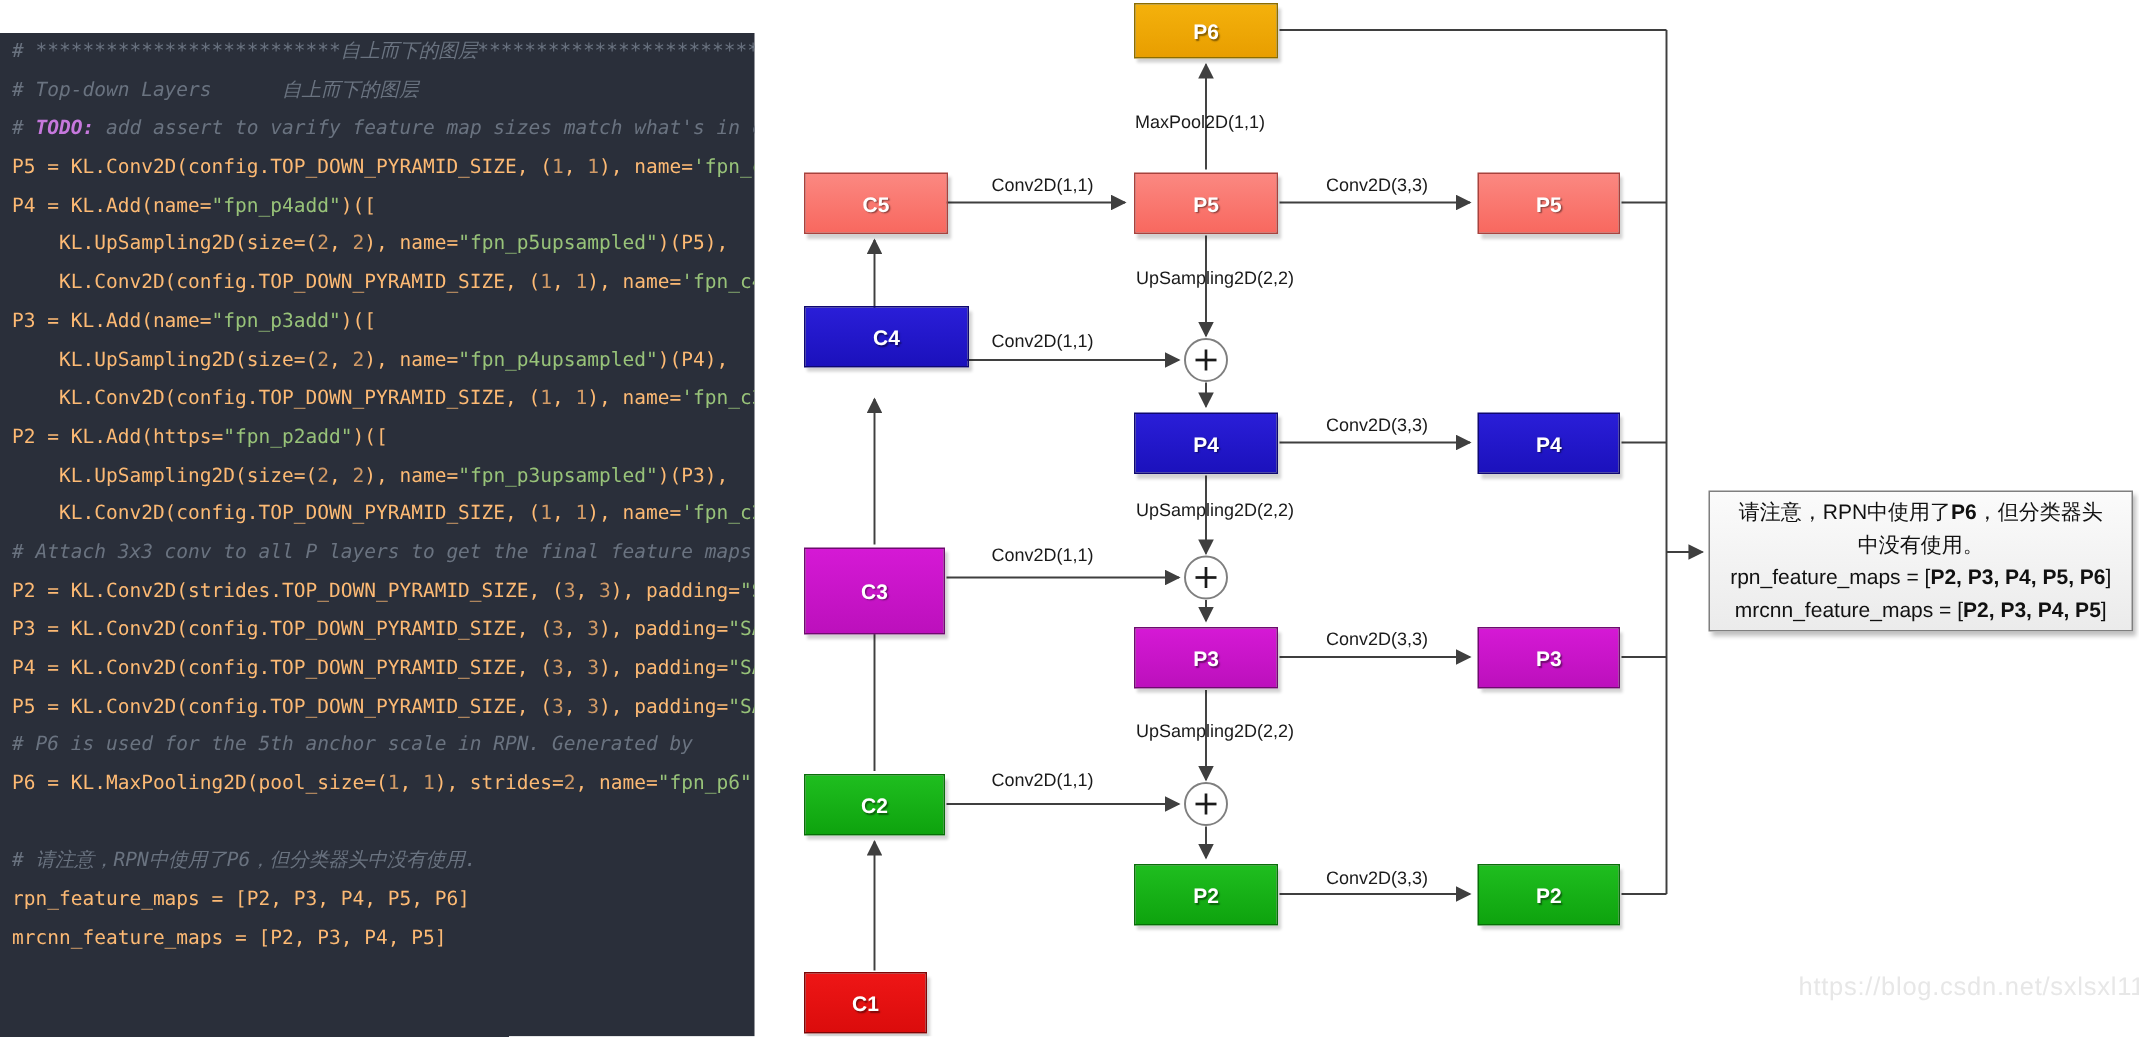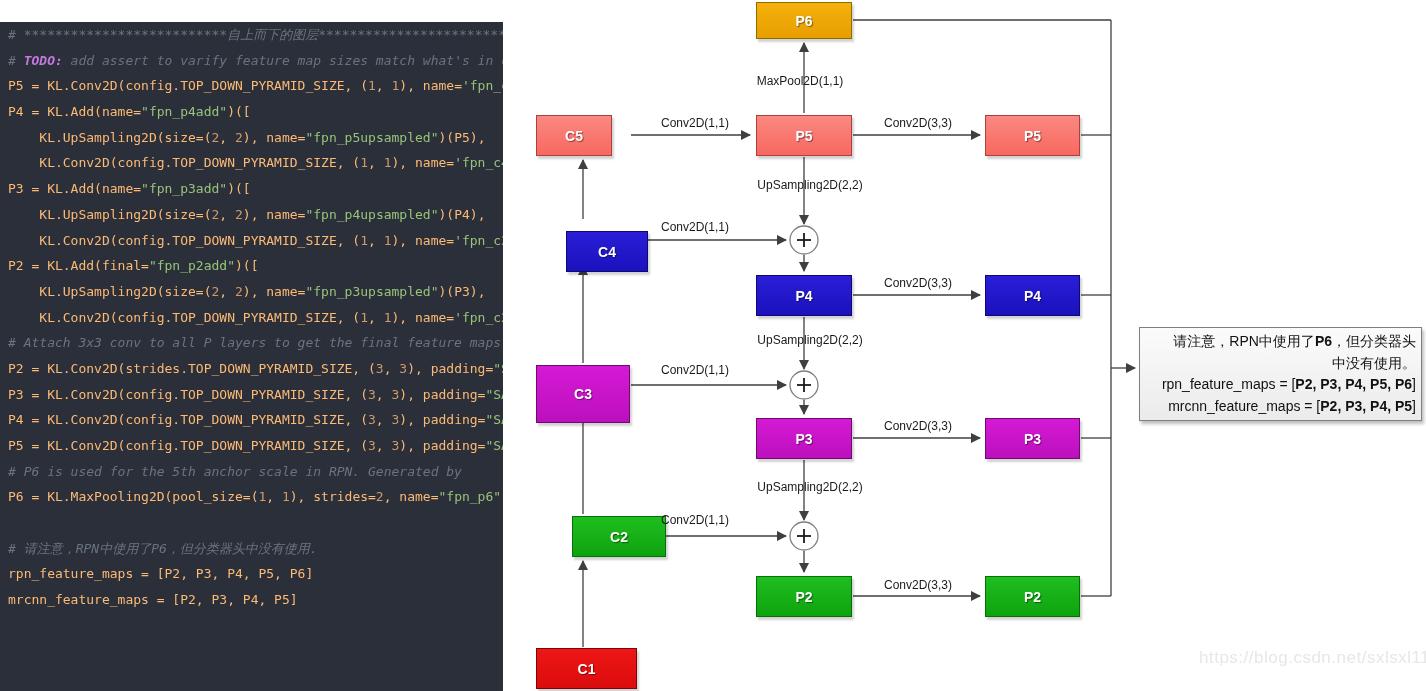--- a/index.html
+++ b/index.html
@@ -19,43 +19,44 @@
   .dbox{position:absolute;border:1.5px solid #333;box-sizing:border-box;
         display:flex;align-items:center;justify-content:center;
         color:#fff;font-weight:bold;font-size:14px;
         text-shadow:1px 1px 1px rgba(0,0,0,0.45);
         box-shadow:2px 3px 2px rgba(0,0,0,0.18);}
   .dlabel{position:absolute;transform:translate(-50%,-50%);font-size:12px;color:#1a1a1a;
           white-space:nowrap;background:transparent;}
   #edges-svg{position:absolute;left:0;top:0;pointer-events:none;}
   .note-box{position:absolute;left:1139px;top:327px;width:283px;box-sizing:border-box;
             border:1px solid #7f7f7f;background:linear-gradient(to bottom,#fbfbfb,#ebebeb);
-            box-shadow:2px 3px 3px rgba(0,0,0,0.25);padding:3px 5px;text-align:right;}
+            box-shadow:2px 3px 3px rgba(0,0,0,0.25);padding:3px 5px;text-align:center;}
   .note-line{font-size:14px;line-height:21.5px;color:#111;white-space:nowrap;}
   .note-line b{font-weight:bold;}
   .watermark{position:absolute;left:1199px;top:648px;font-size:17px;color:#e7e7e7;
              letter-spacing:0.5px;}
 </style>
 </head>
 <body>
 
 <div class="stage">
 
   <div class="code-panel">
     <div id="code-lines">
         <div class="code-line"><span class="tk-c"># **************************自上而下的图层*********************************************************</span></div>
+        <div class="code-line"><span class="tk-c"># Top-down Layers      自上而下的图层</span></div>
         <div class="code-line"><span class="tk-c"># </span><span class="tk-t">TODO:</span><span class="tk-c"> add assert to varify feature map sizes match what's in config  添加断言以验证特征图大小是否与配置中的内容匹配</span></div>
         <div class="code-line"><span class="tk-d">P5 = KL.Conv2D(config.TOP_DOWN_PYRAMID_SIZE, (</span><span class="tk-n">1</span><span class="tk-d">, </span><span class="tk-n">1</span><span class="tk-d">), name=</span><span class="tk-s">'fpn_c5p5'</span></div>
         <div class="code-line"><span class="tk-d">P4 = KL.Add(name=</span><span class="tk-s">"fpn_p4add"</span><span class="tk-d">)([</span></div>
         <div class="code-line"><span class="tk-d">    KL.UpSampling2D(size=(</span><span class="tk-n">2</span><span class="tk-d">, </span><span class="tk-n">2</span><span class="tk-d">), name=</span><span class="tk-s">"fpn_p5upsampled"</span><span class="tk-d">)(P5),</span></div>
         <div class="code-line"><span class="tk-d">    KL.Conv2D(config.TOP_DOWN_PYRAMID_SIZE, (</span><span class="tk-n">1</span><span class="tk-d">, </span><span class="tk-n">1</span><span class="tk-d">), name=</span><span class="tk-s">'fpn_c4p4'</span></div>
         <div class="code-line"><span class="tk-d">P3 = KL.Add(name=</span><span class="tk-s">"fpn_p3add"</span><span class="tk-d">)([</span></div>
         <div class="code-line"><span class="tk-d">    KL.UpSampling2D(size=(</span><span class="tk-n">2</span><span class="tk-d">, </span><span class="tk-n">2</span><span class="tk-d">), name=</span><span class="tk-s">"fpn_p4upsampled"</span><span class="tk-d">)(P4),</span></div>
         <div class="code-line"><span class="tk-d">    KL.Conv2D(config.TOP_DOWN_PYRAMID_SIZE, (</span><span class="tk-n">1</span><span class="tk-d">, </span><span class="tk-n">1</span><span class="tk-d">), name=</span><span class="tk-s">'fpn_c3p3'</span></div>
-        <div class="code-line"><span class="tk-d">P2 = KL.Add(final=</span><span class="tk-s">"fpn_p2add"</span><span class="tk-d">)([</span></div>
+        <div class="code-line"><span class="tk-d">P2 = KL.Add(https=</span><span class="tk-s">"fpn_p2add"</span><span class="tk-d">)([</span></div>
         <div class="code-line"><span class="tk-d">    KL.UpSampling2D(size=(</span><span class="tk-n">2</span><span class="tk-d">, </span><span class="tk-n">2</span><span class="tk-d">), name=</span><span class="tk-s">"fpn_p3upsampled"</span><span class="tk-d">)(P3),</span></div>
         <div class="code-line"><span class="tk-d">    KL.Conv2D(config.TOP_DOWN_PYRAMID_SIZE, (</span><span class="tk-n">1</span><span class="tk-d">, </span><span class="tk-n">1</span><span class="tk-d">), name=</span><span class="tk-s">'fpn_c2p2'</span></div>
         <div class="code-line"><span class="tk-c"># Attach 3x3 conv to all P layers to get the final feature maps.</span></div>
         <div class="code-line"><span class="tk-d">P2 = KL.Conv2D(strides.TOP_DOWN_PYRAMID_SIZE, (</span><span class="tk-n">3</span><span class="tk-d">, </span><span class="tk-n">3</span><span class="tk-d">), padding=</span><span class="tk-s">"SAME"</span></div>
         <div class="code-line"><span class="tk-d">P3 = KL.Conv2D(config.TOP_DOWN_PYRAMID_SIZE, (</span><span class="tk-n">3</span><span class="tk-d">, </span><span class="tk-n">3</span><span class="tk-d">), padding=</span><span class="tk-s">"SAME"</span></div>
         <div class="code-line"><span class="tk-d">P4 = KL.Conv2D(config.TOP_DOWN_PYRAMID_SIZE, (</span><span class="tk-n">3</span><span class="tk-d">, </span><span class="tk-n">3</span><span class="tk-d">), padding=</span><span class="tk-s">"SAME"</span></div>
         <div class="code-line"><span class="tk-d">P5 = KL.Conv2D(config.TOP_DOWN_PYRAMID_SIZE, (</span><span class="tk-n">3</span><span class="tk-d">, </span><span class="tk-n">3</span><span class="tk-d">), padding=</span><span class="tk-s">"SAME"</span></div>
         <div class="code-line"><span class="tk-c"># P6 is used for the 5th anchor scale in RPN. Generated by</span></div>
         <div class="code-line"><span class="tk-d">P6 = KL.MaxPooling2D(pool_size=(</span><span class="tk-n">1</span><span class="tk-d">, </span><span class="tk-n">1</span><span class="tk-d">), strides=</span><span class="tk-n">2</span><span class="tk-d">, name=</span><span class="tk-s">"fpn_p6"</span><span class="tk-d">)(P5)</span></div>
         <div class="code-line">&nbsp;</div>
@@ -107,33 +108,33 @@
           <circle cx="804" cy="385" r="14" fill="#ffffff" stroke="#7f7f7f" stroke-width="1.3"></circle>
           <line x1="797" y1="385" x2="811" y2="385" stroke="#1a1a1a" stroke-width="1.8"></line>
           <line x1="804" y1="378" x2="804" y2="392" stroke="#1a1a1a" stroke-width="1.8"></line>
           <circle cx="804" cy="536" r="14" fill="#ffffff" stroke="#7f7f7f" stroke-width="1.3"></circle>
           <line x1="797" y1="536" x2="811" y2="536" stroke="#1a1a1a" stroke-width="1.8"></line>
           <line x1="804" y1="529" x2="804" y2="543" stroke="#1a1a1a" stroke-width="1.8"></line>
         </g>
     </svg>
     <div id="boxes">
         <div class="dbox" style="left: 756px; top: 2px; width: 96px; height: 37px; background: linear-gradient(rgb(244, 177, 12), rgb(232, 158, 0)); border-color: rgb(140, 109, 0);">P6</div>
-        <div class="dbox" style="left: 536px; top: 115px; width: 76px; height: 41px; background: linear-gradient(rgb(251, 136, 129), rgb(248, 104, 95)); border-color: rgb(168, 66, 61);">C5</div>
+        <div class="dbox" style="left: 536px; top: 115px; width: 96px; height: 41px; background: linear-gradient(rgb(251, 136, 129), rgb(248, 104, 95)); border-color: rgb(168, 66, 61);">C5</div>
         <div class="dbox" style="left: 756px; top: 115px; width: 96px; height: 41px; background: linear-gradient(rgb(251, 136, 129), rgb(248, 104, 95)); border-color: rgb(168, 66, 61);">P5</div>
         <div class="dbox" style="left: 985px; top: 115px; width: 95px; height: 41px; background: linear-gradient(rgb(251, 136, 129), rgb(248, 104, 95)); border-color: rgb(168, 66, 61);">P5</div>
-        <div class="dbox" style="left: 536px; top: 231px; width: 82px; height: 41px; background: linear-gradient(rgb(42, 30, 216), rgb(27, 17, 188)); border-color: rgb(14, 8, 112); margin-left: 30px;">C4</div>
+        <div class="dbox" style="left: 536px; top: 204px; width: 110px; height: 41px; background: linear-gradient(rgb(42, 30, 216), rgb(27, 17, 188)); border-color: rgb(14, 8, 112);">C4</div>
         <div class="dbox" style="left: 756px; top: 275px; width: 96px; height: 41px; background: linear-gradient(rgb(42, 30, 216), rgb(27, 17, 188)); border-color: rgb(14, 8, 112);">P4</div>
         <div class="dbox" style="left: 985px; top: 275px; width: 95px; height: 41px; background: linear-gradient(rgb(42, 30, 216), rgb(27, 17, 188)); border-color: rgb(14, 8, 112);">P4</div>
         <div class="dbox" style="left: 536px; top: 365px; width: 94px; height: 58px; background: linear-gradient(rgb(213, 25, 213), rgb(188, 16, 188)); border-color: rgb(110, 11, 110);">C3</div>
         <div class="dbox" style="left: 756px; top: 418px; width: 96px; height: 41px; background: linear-gradient(rgb(213, 25, 213), rgb(188, 16, 188)); border-color: rgb(110, 11, 110);">P3</div>
         <div class="dbox" style="left: 985px; top: 418px; width: 95px; height: 41px; background: linear-gradient(rgb(213, 25, 213), rgb(188, 16, 188)); border-color: rgb(110, 11, 110);">P3</div>
-        <div class="dbox" style="left: 536px; top: 516px; width: 94px; height: 41px; background: linear-gradient(rgb(31, 190, 31), rgb(14, 163, 14)); border-color: rgb(8, 110, 8); margin-left: 36px;">C2</div>
+        <div class="dbox" style="left: 536px; top: 516px; width: 94px; height: 41px; background: linear-gradient(rgb(31, 190, 31), rgb(14, 163, 14)); border-color: rgb(8, 110, 8);">C2</div>
         <div class="dbox" style="left: 756px; top: 576px; width: 96px; height: 41px; background: linear-gradient(rgb(31, 190, 31), rgb(14, 163, 14)); border-color: rgb(8, 110, 8);">P2</div>
         <div class="dbox" style="left: 985px; top: 576px; width: 95px; height: 41px; background: linear-gradient(rgb(31, 190, 31), rgb(14, 163, 14)); border-color: rgb(8, 110, 8);">P2</div>
-        <div class="dbox" style="left: 536px; top: 648px; width: 101px; height: 41px; background: linear-gradient(rgb(238, 22, 22), rgb(219, 12, 12)); border-color: rgb(124, 6, 6);">C1</div>
+        <div class="dbox" style="left: 536px; top: 648px; width: 82px; height: 41px; background: linear-gradient(rgb(238, 22, 22), rgb(219, 12, 12)); border-color: rgb(124, 6, 6);">C1</div>
       </div>
     <div id="labels">
         <div class="dlabel" style="left: 800px; top: 81px;">MaxPool2D(1,1)</div>
         <div class="dlabel" style="left: 695px; top: 123px;">Conv2D(1,1)</div>
         <div class="dlabel" style="left: 918px; top: 123px;">Conv2D(3,3)</div>
         <div class="dlabel" style="left: 810px; top: 185px;">UpSampling2D(2,2)</div>
         <div class="dlabel" style="left: 695px; top: 227px;">Conv2D(1,1)</div>
         <div class="dlabel" style="left: 918px; top: 283px;">Conv2D(3,3)</div>
         <div class="dlabel" style="left: 810px; top: 340px;">UpSampling2D(2,2)</div>
         <div class="dlabel" style="left: 695px; top: 370px;">Conv2D(1,1)</div>

